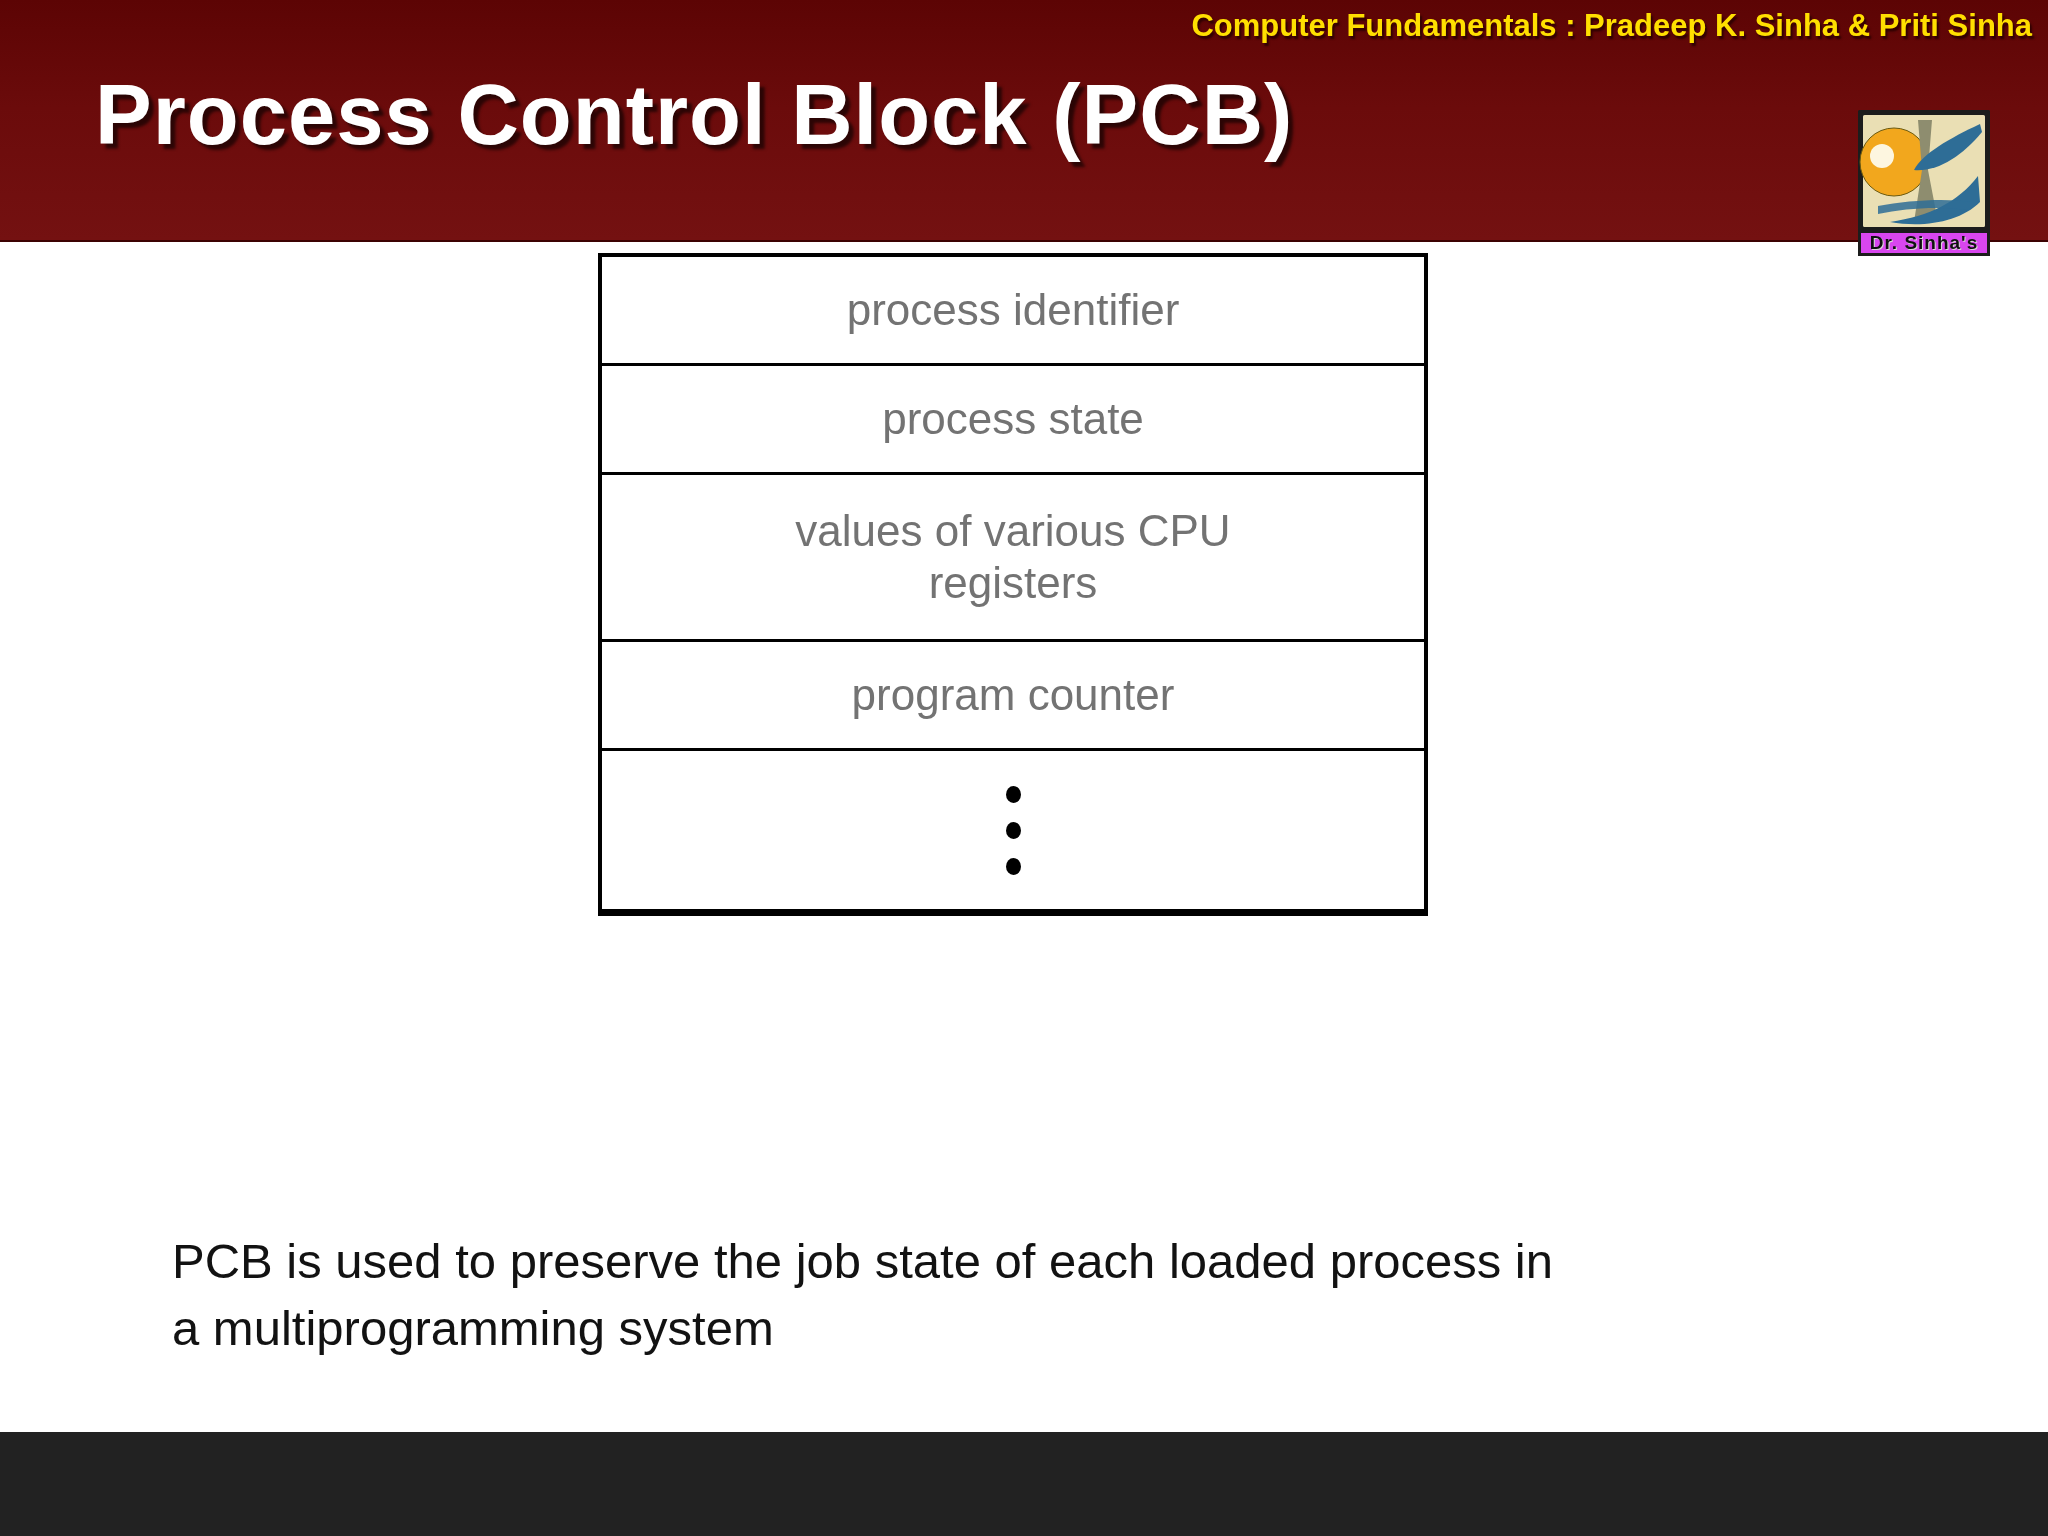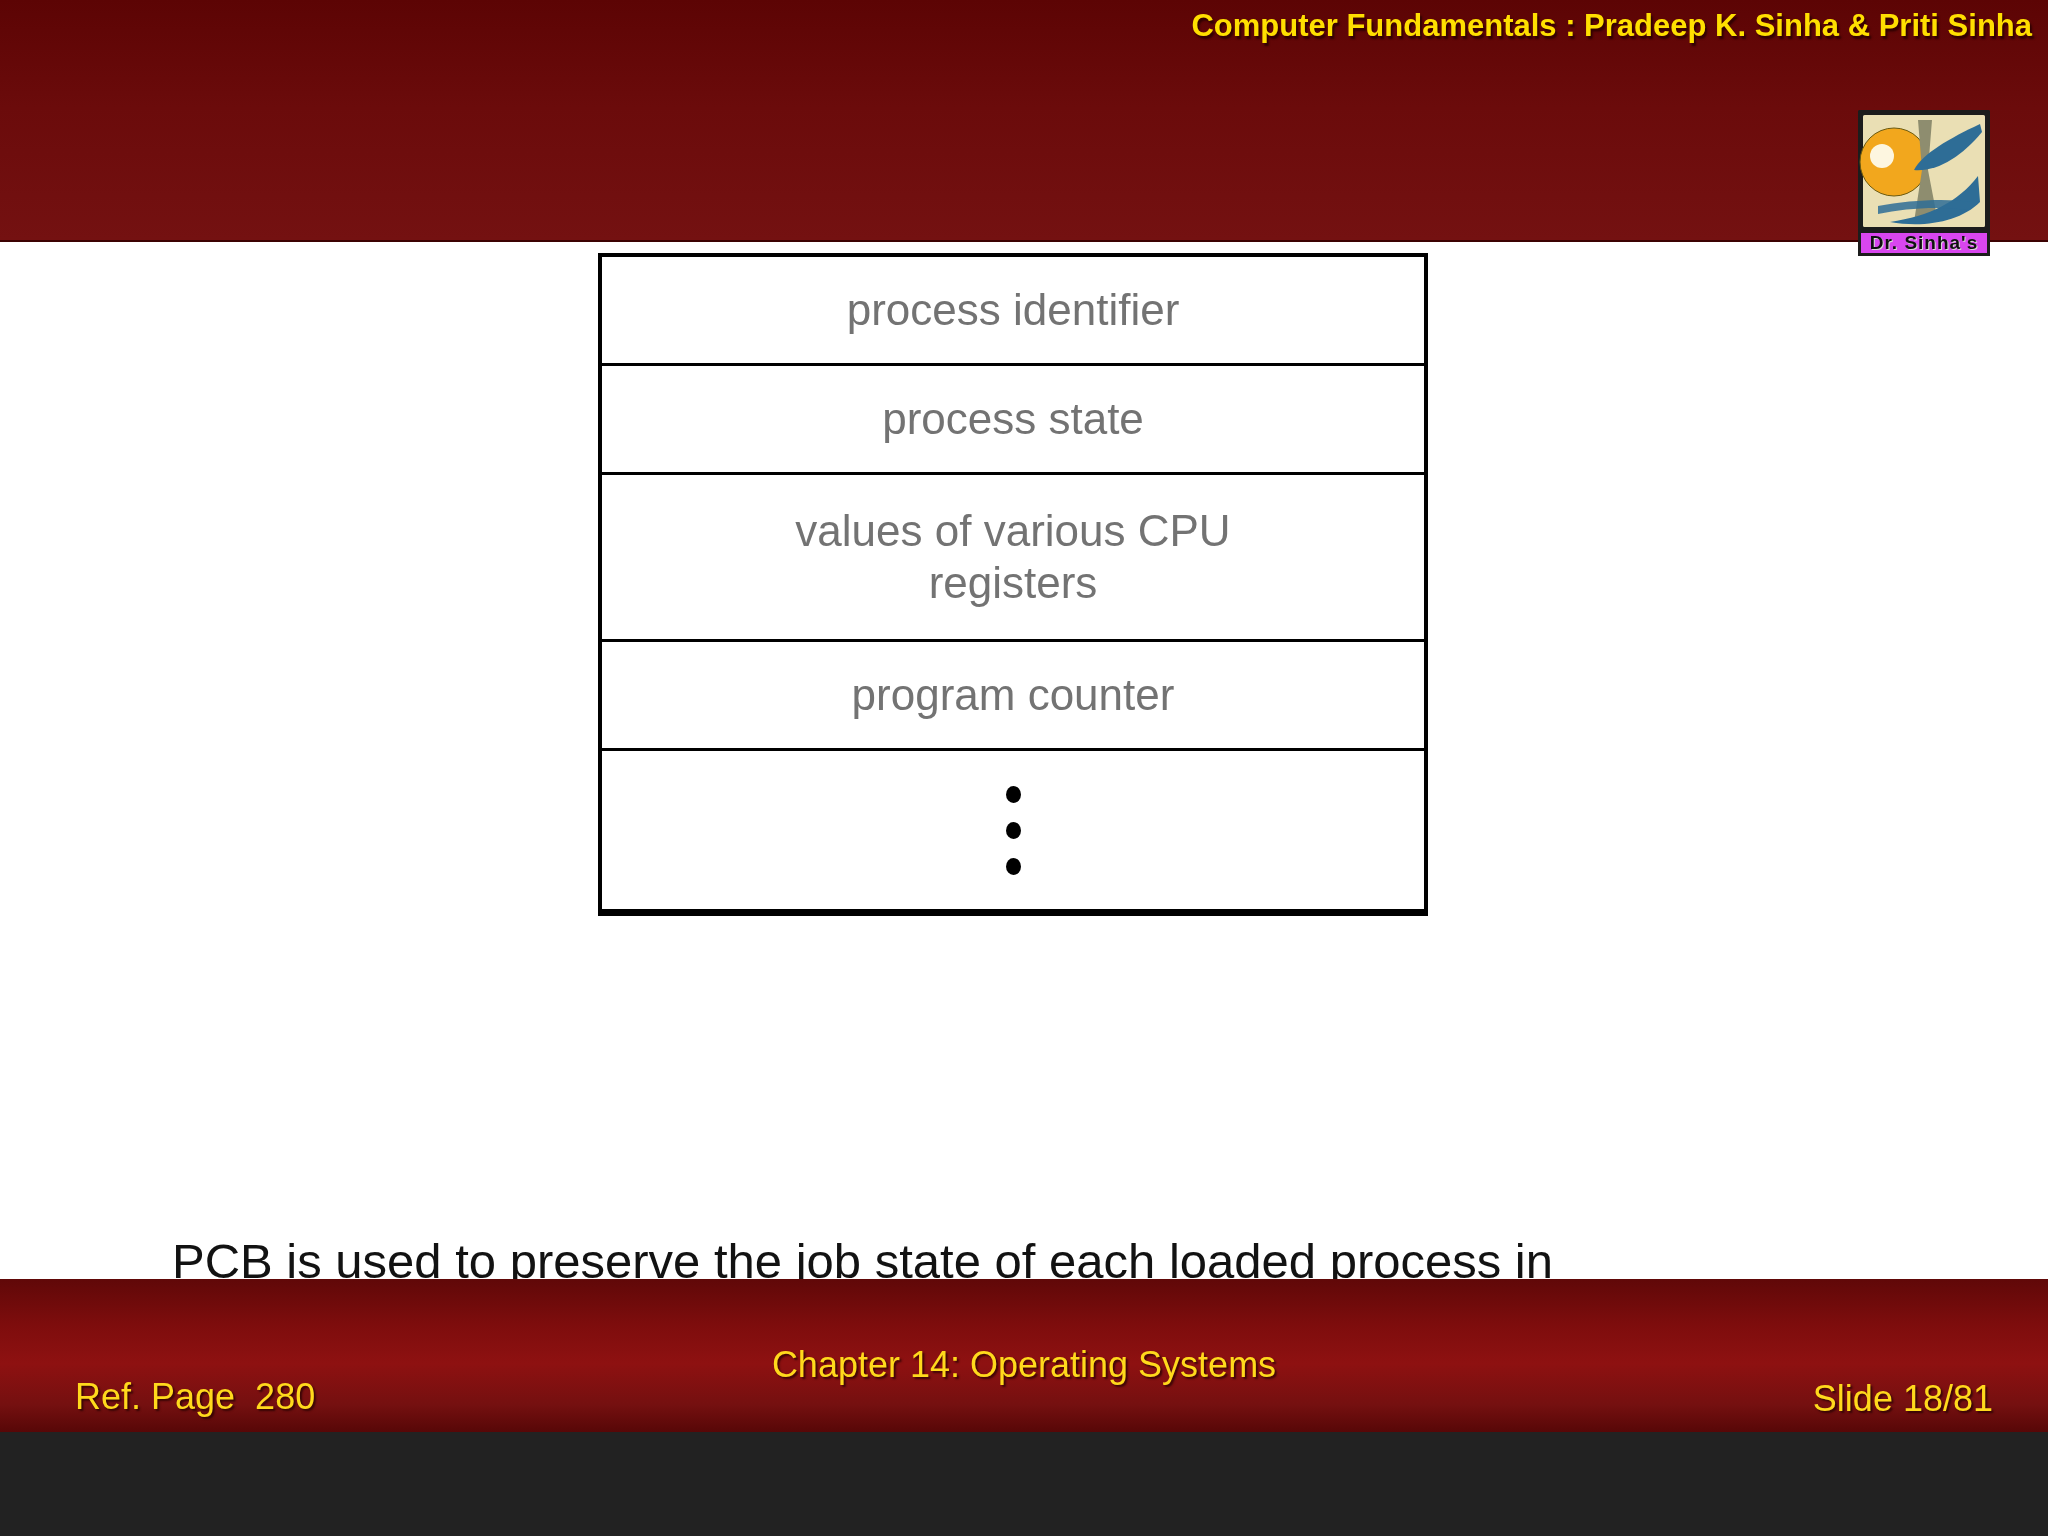--- a/index.html
+++ b/index.html
@@ -77,20 +77,21 @@
   .f-center{left:50%;transform:translateX(-50%);bottom:46px;}
   .f-right{right:55px;bottom:12px;}
 </style>
 </head>
 <body>
 
 <div class="slide">
 
   <div class="header">
     <div class="credit">Computer Fundamentals : Pradeep K. Sinha &amp; Priti Sinha</div>
+    <div class="title">Process Control Block (PCB)</div>
   </div>
 
   <div class="logo">
     <svg width="132" height="122" viewBox="0 0 132 122">
       <rect x="1.5" y="1.5" width="129" height="119" rx="5" fill="#eadfb4" stroke="#1c1c1c" stroke-width="7"></rect>
       <g>
         <circle cx="36" cy="52" r="34" fill="#f2a71d" stroke="#6b5a10" stroke-width="1"></circle>
         <circle cx="24" cy="46" r="12" fill="#fdf6e0"></circle>
         <path d="M60 10 L74 10 L70 60 L80 112 L56 112 L64 60 Z" fill="#8e8d6f"></path>
         <path d="M122 14 C92 28 64 44 56 60 C80 62 104 46 124 22 Z" fill="#2e6d96"></path>
@@ -116,19 +117,14 @@
     </div>
     <div class="pcb-row row-dots">
       <div class="dot"></div>
       <div class="dot"></div>
       <div class="dot"></div>
     </div>
   </div>
 
   <div class="caption">PCB is used to preserve the job state of each loaded process in a multiprogramming system</div>
 
-  <div class="footer">
-    <span class="f-left">Ref. Page  280</span>
-    <span class="f-center">Chapter 14: Operating Systems</span>
-    <span class="f-right">Slide 18/81</span>
-  </div>
 
 </div>
 
 </body></html>

